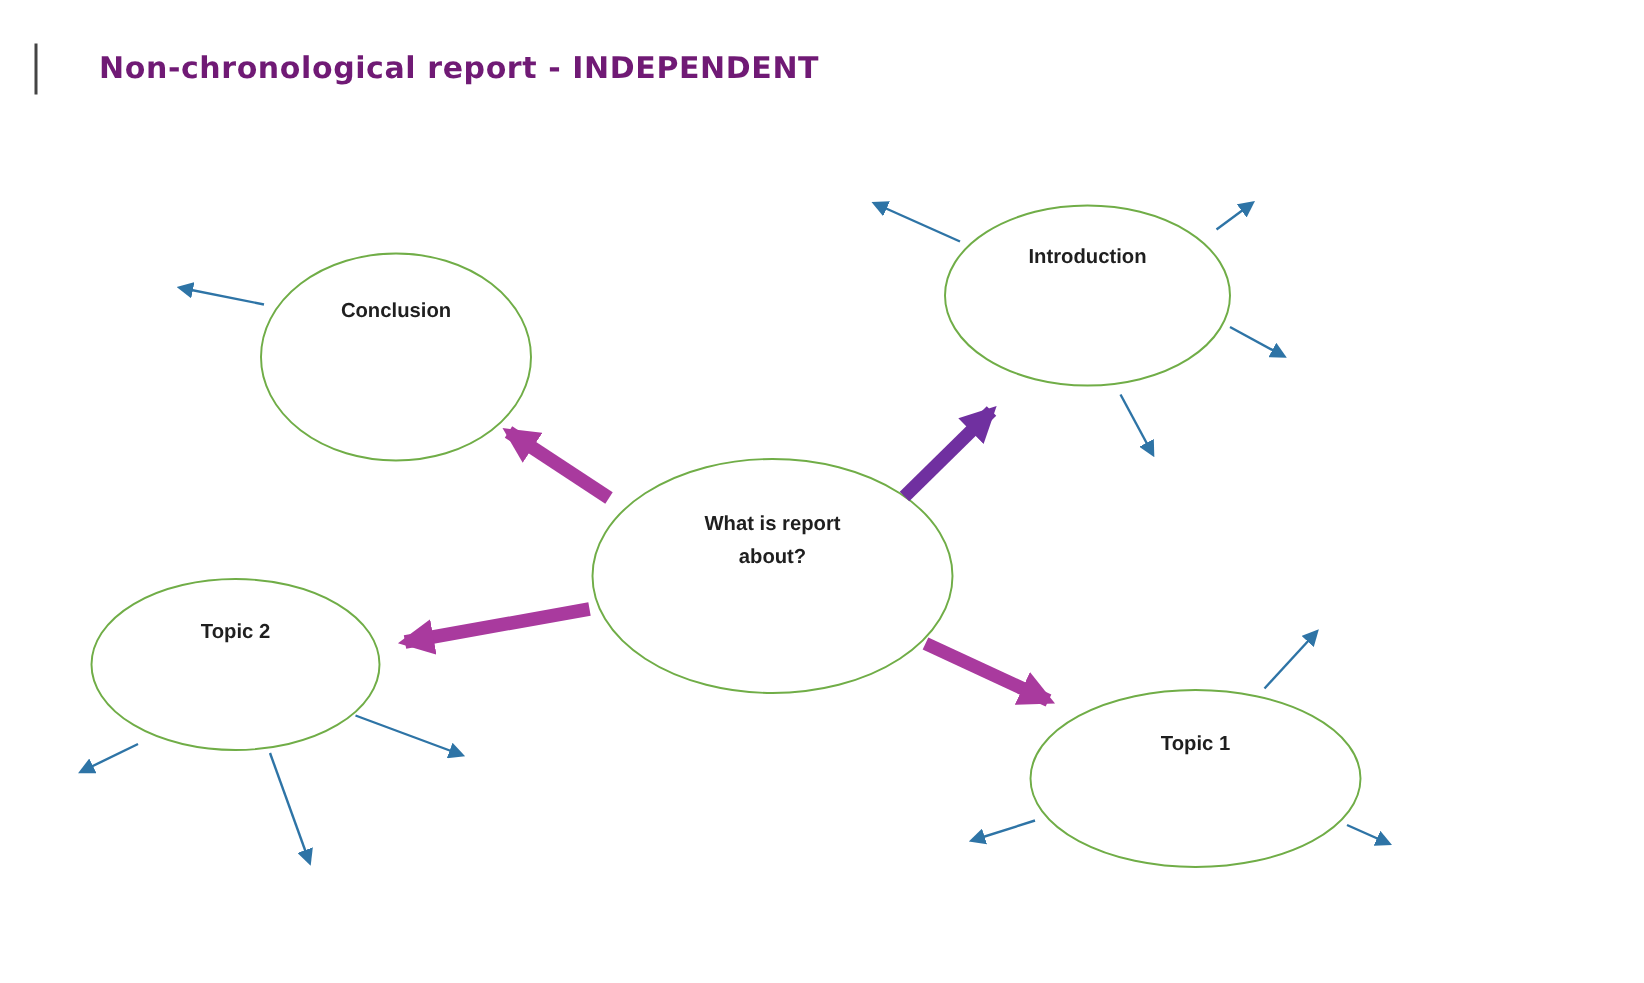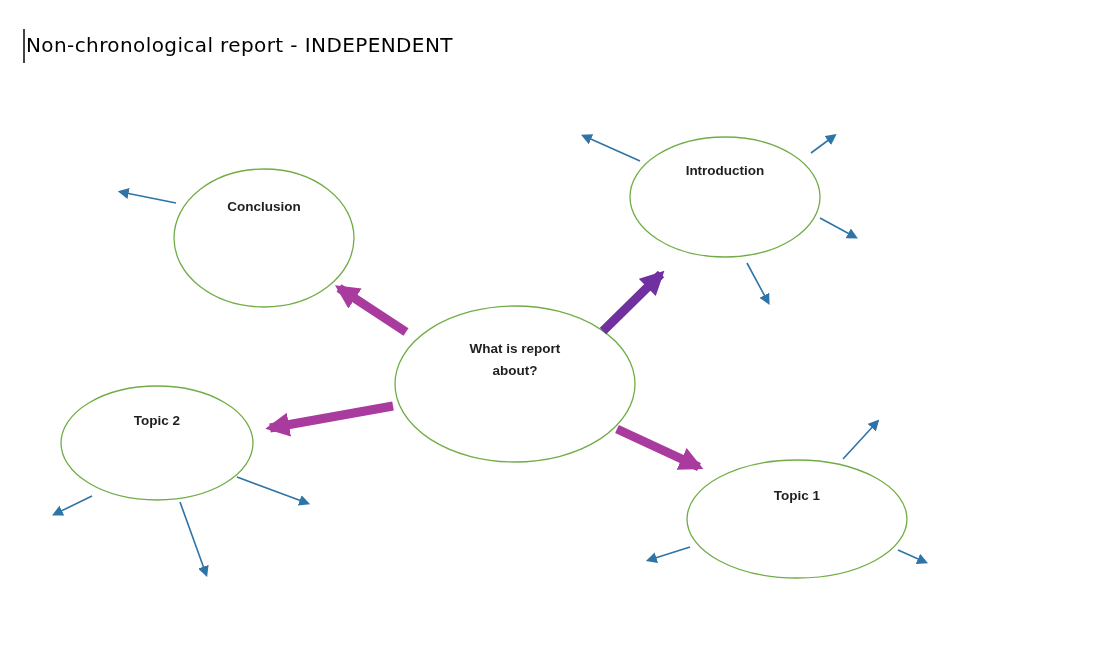--- a/index.html
+++ b/index.html
@@ -1,19 +1,19 @@
 <!DOCTYPE html>
 <html><head>
 <meta charset="utf-8">
 <style>
   html,body{margin:0;padding:0;background:#ffffff;}
   .stage{position:relative;width:1096px;height:655px;background:#ffffff;overflow:hidden;
          font-family:"Liberation Sans",sans-serif;}
   .page-title{position:absolute;left:26px;top:33px;font-family:"DejaVu Sans",sans-serif;
-              font-weight:normal;font-size:20px;letter-spacing:0.4px;color:#000000;white-space:nowrap;}
+              font-weight:bold;font-size:20px;letter-spacing:0.4px;color:#701a75;white-space:nowrap;padding-left:40px;}
   .text-cursor{position:absolute;left:23px;top:29px;width:1.5px;height:34px;background:#444;}
   svg{position:absolute;left:0;top:0;}
   .node-label{font-family:"Liberation Sans",sans-serif;font-weight:bold;font-size:13.5px;fill:#1f1f1f;}
 </style>
 </head>
 <body>
 
 <div class="stage">
   <div class="text-cursor"></div>
   <div class="page-title">Non-chronological report - INDEPENDENT</div>

